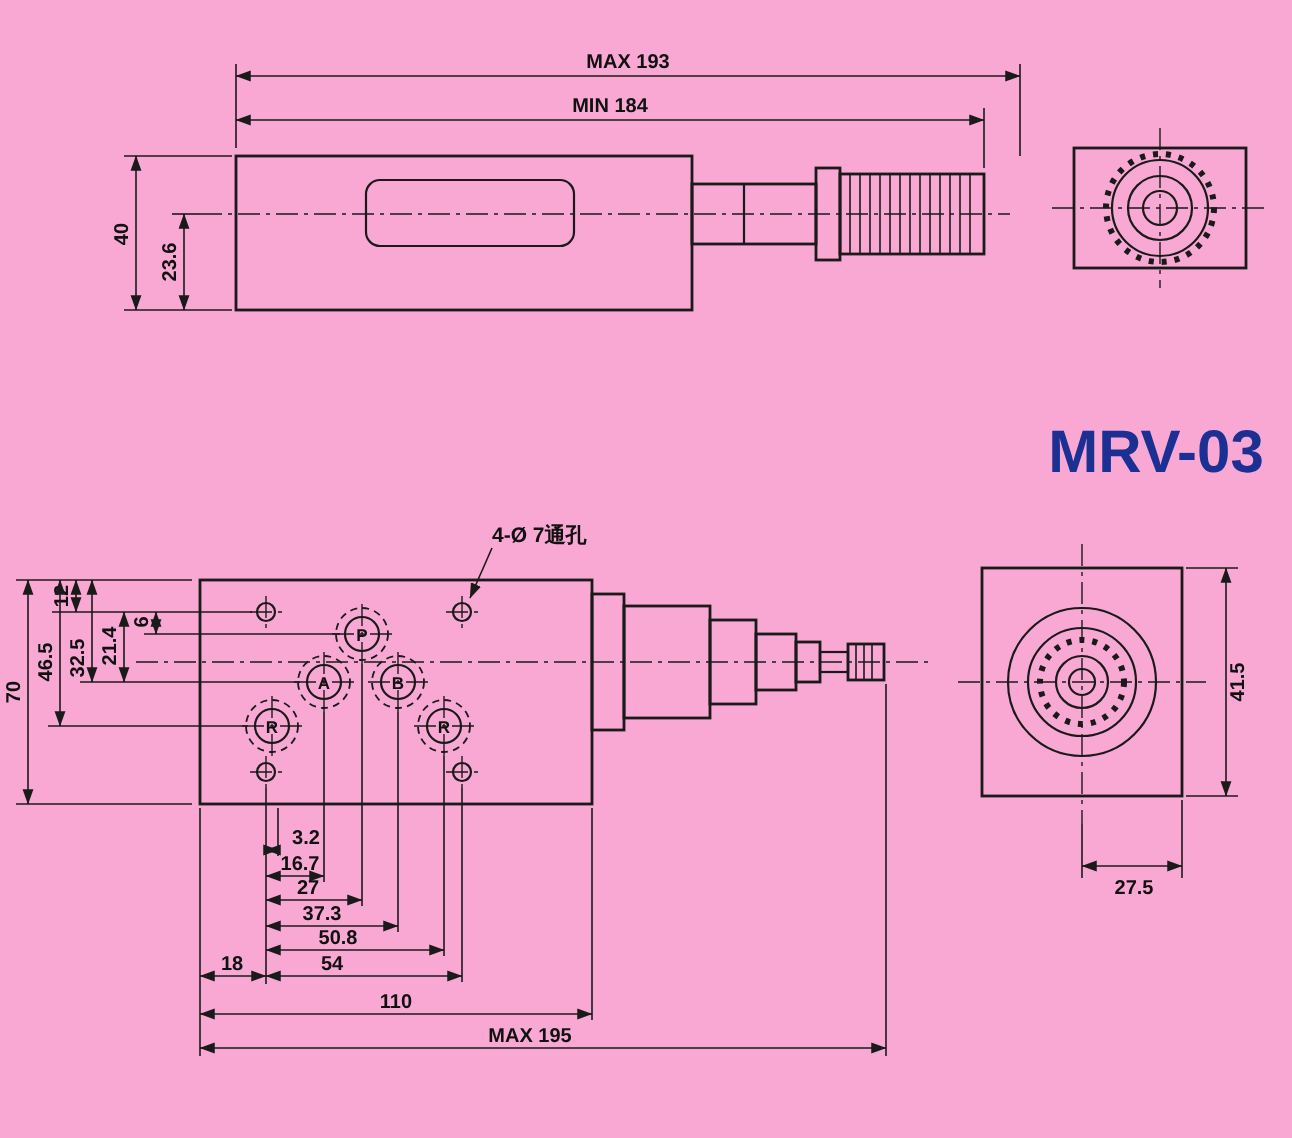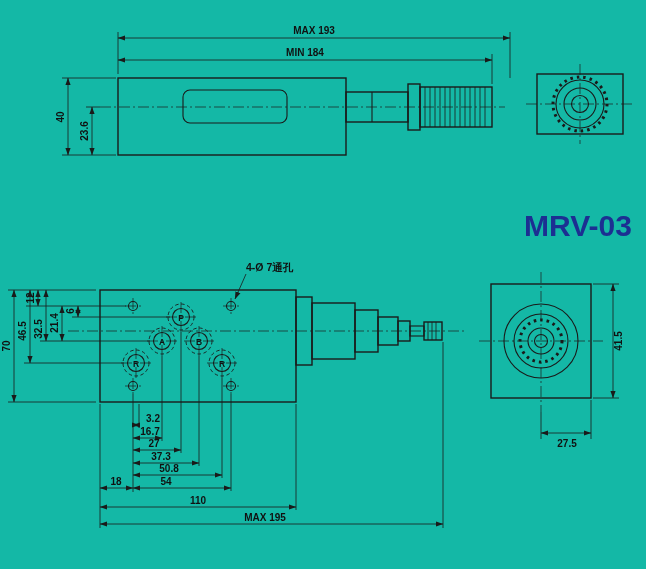--- a/index.html
+++ b/index.html
@@ -1,16 +1,16 @@
 <!DOCTYPE html>
 <html><head>
 <meta charset="utf-8">
 <style>
   html,body{margin:0;padding:0;background:#fff;}
-  #stage{position:relative;width:646px;height:569px;background:#14b8a6;overflow:hidden;
+  #stage{position:relative;width:646px;height:569px;background:#f9a8d4;overflow:hidden;
          font-family:"Liberation Sans",sans-serif;}
   svg{position:absolute;left:0;top:0;}
   .ol{fill:none;stroke:#1a1a1a;stroke-width:1.4;}
   .ml{fill:none;stroke:#1a1a1a;stroke-width:1.1;}
   .tl{fill:none;stroke:#1a1a1a;stroke-width:0.8;}
   .dim{fill:none;stroke:#1a1a1a;stroke-width:0.8;marker-start:url(#arr);marker-end:url(#arr);}
   .cl{fill:none;stroke:#1a1a1a;stroke-width:0.7;stroke-dasharray:11 3 2 3;}
   .dash{fill:none;stroke:#1a1a1a;stroke-width:0.9;stroke-dasharray:3.5 2.6;}
   .knurl{fill:none;stroke:#1a1a1a;stroke-width:3;stroke-dasharray:2.5 4;}
   text{fill:#111;font-family:"Liberation Sans",sans-serif;}

